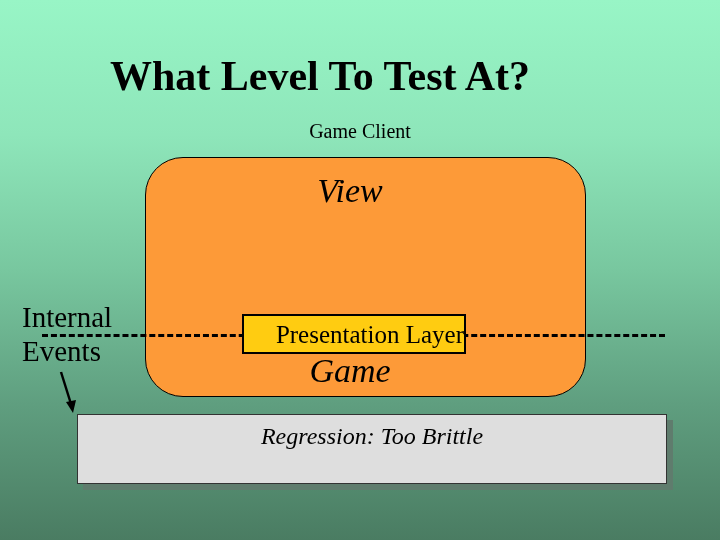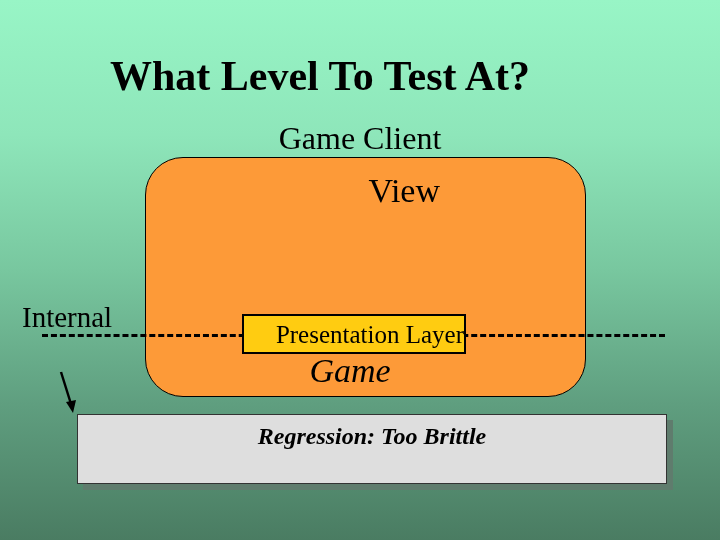--- a/index.html
+++ b/index.html
@@ -1,49 +1,50 @@
 <!DOCTYPE html>
 <html><head>
 <meta charset="utf-8">
 <style>
   html,body{margin:0;padding:0;}
   body{width:720px;height:540px;overflow:hidden;position:relative;
     background:linear-gradient(to bottom,#98f5c6 0%,#8ee6ba 25%,#78c79f 50%,#5f9e7f 75%,#4a7c62 100%);
     font-family:"Liberation Serif","DejaVu Serif",serif;}
   .abs{position:absolute;}
   .title{left:0;width:640px;top:52px;text-align:center;font-weight:bold;font-size:42px;color:#000;}
-  .subtitle{left:0;width:720px;top:120px;text-align:center;font-size:32px;color:#000;}
+  .subtitle{left:0;width:720px;top:120px;text-align:center;font-size:20px;color:#000;}
   .client-box{left:145px;top:157px;width:441px;height:240px;background:#fd9a38;border:1.5px solid #000;border-radius:38px;box-sizing:border-box;}
-  .view{left:260px;width:180px;top:172px;text-align:right;font-size:34px;}
+  .view{left:260px;width:180px;top:172px;text-align:center;font-style:italic;font-size:34px;}
   .logic{left:260px;width:180px;top:352px;text-align:center;font-style:italic;font-size:34px;}
   .dash{left:42px;top:334px;width:623px;height:0;border-top:3px dashed #000;}
   .pres{left:242px;top:314px;width:224px;height:40px;background:#ffcc11;border:2px solid #000;box-sizing:border-box;text-align:right;font-size:25px;line-height:38px;}
   .events{left:22px;top:300px;font-size:29px;line-height:34px;}
   .shadow{left:83px;top:420px;width:590px;height:70px;background:#5f7c6d;}
   .reg-box{left:77px;top:414px;width:590px;height:70px;background:#dedede;border:1.5px solid #333;box-sizing:border-box;text-align:center;}
-  .reg-title{font-weight:bold;font-style:italic;font-size:24px;margin-top:8px;}
+  .reg-title{font-weight:normal;font-style:italic;font-size:24px;margin-top:8px;}
   .reg-sub{font-weight:bold;font-style:italic;font-size:19px;margin-top:4px;}
   svg.arrow{left:0;top:0;}
 </style>
 </head>
 <body>
 
 <div class="abs title">What Level To Test At?</div>
 <div class="abs subtitle">Game Client</div>
 
 <div class="abs client-box"></div>
 <div class="abs view">View</div>
 
 <div class="abs dash"></div>
 <div class="abs pres">Presentation Layer</div>
 
 <div class="abs logic">Game</div>
 
 <div class="abs events">
   <div>Internal</div>
+  <div>Events</div>
 </div>
 
 <svg class="abs arrow" width="720" height="540">
   <line x1="61" y1="372" x2="71" y2="404" stroke="#000" stroke-width="2.5"></line>
   <polygon points="66,402 76,400 73,413" fill="#000"></polygon>
 </svg>
 
 <div class="abs shadow"></div>
 <div class="abs reg-box">
   <div class="reg-title">Regression: Too Brittle</div>

